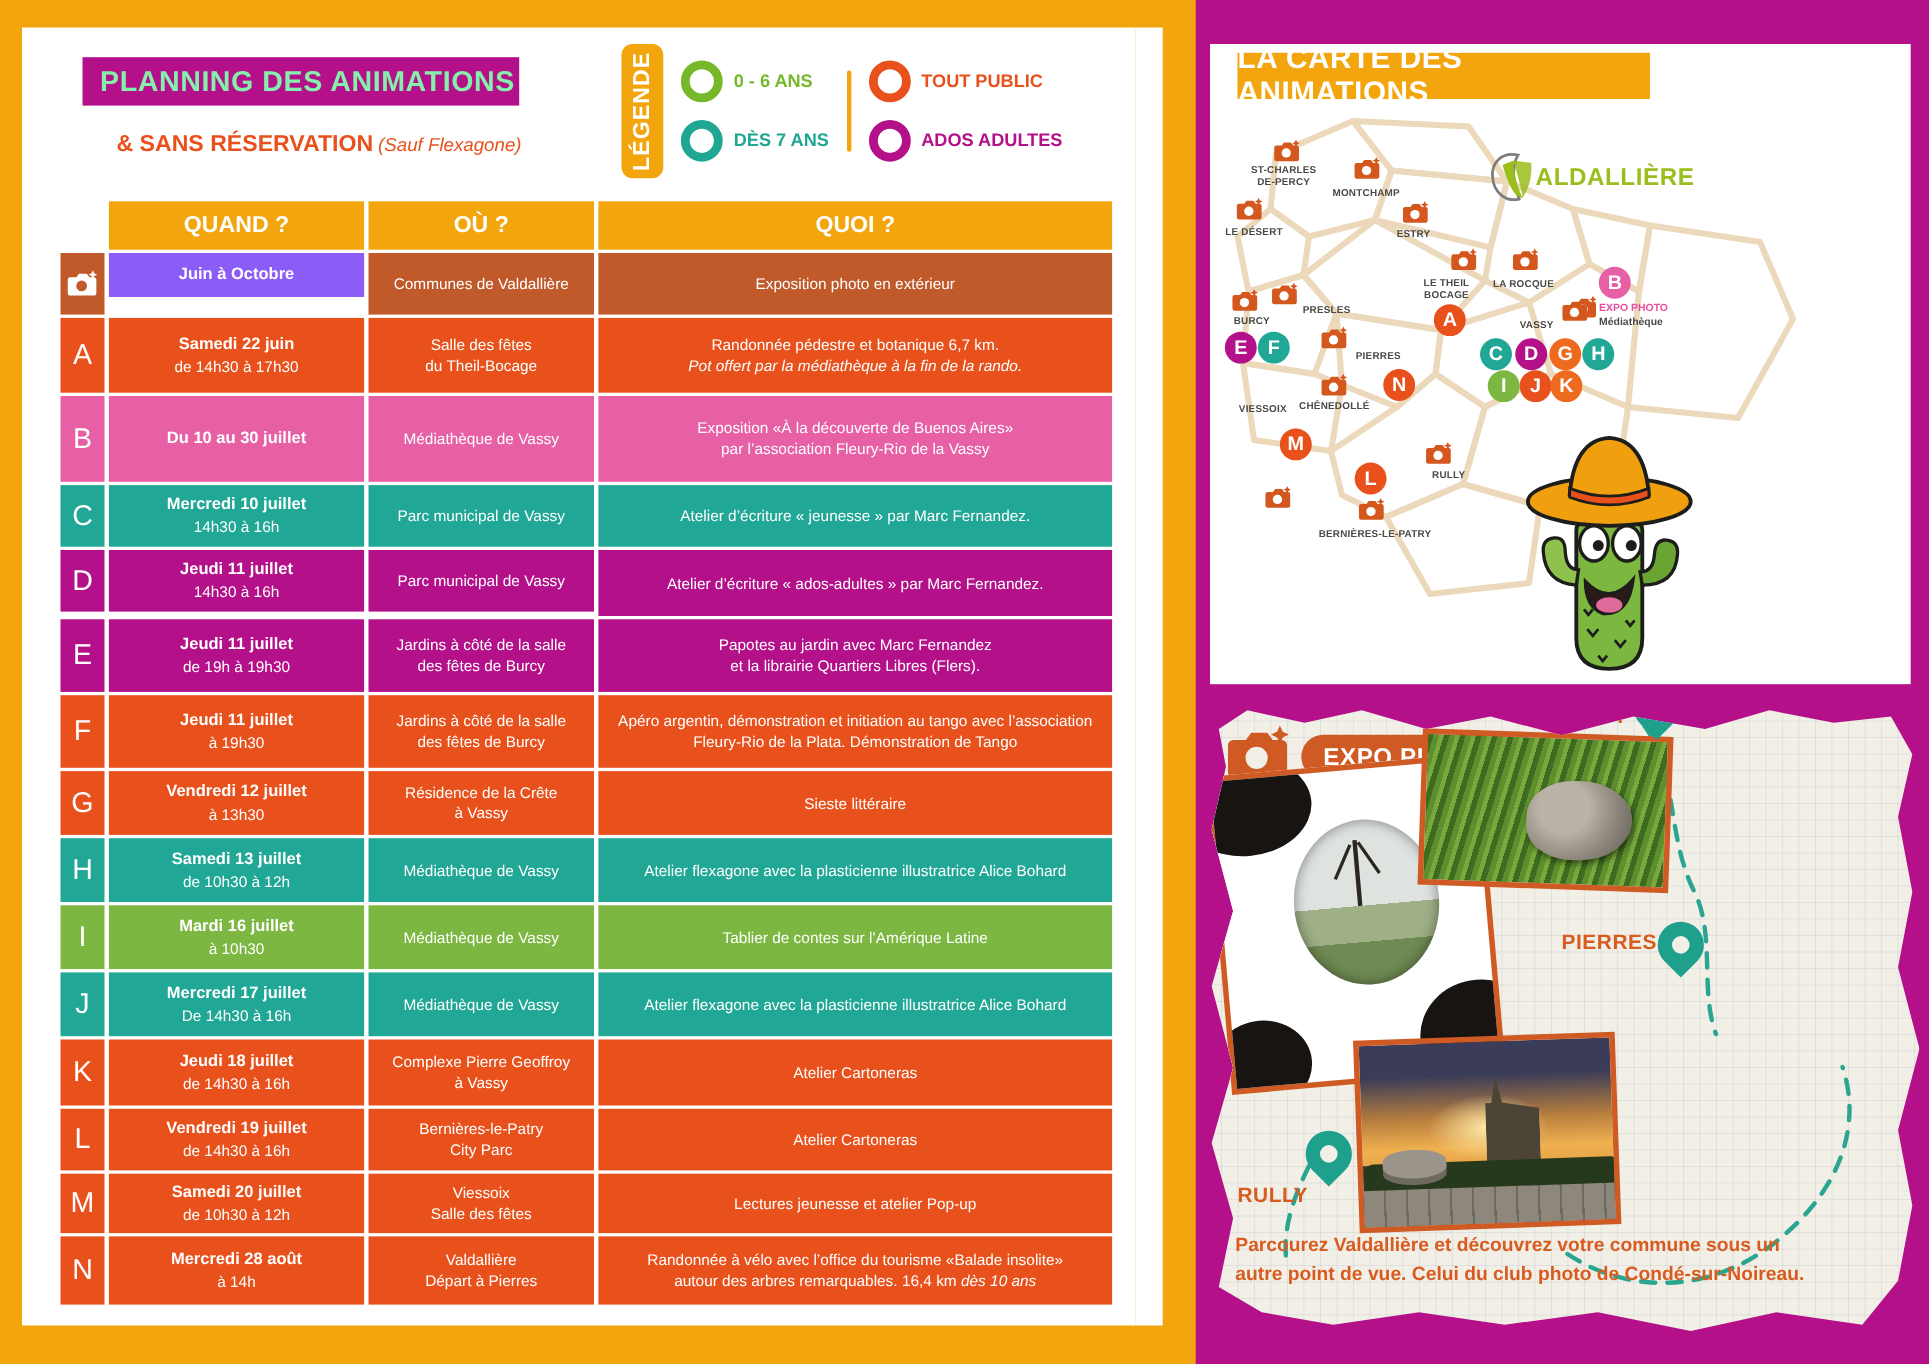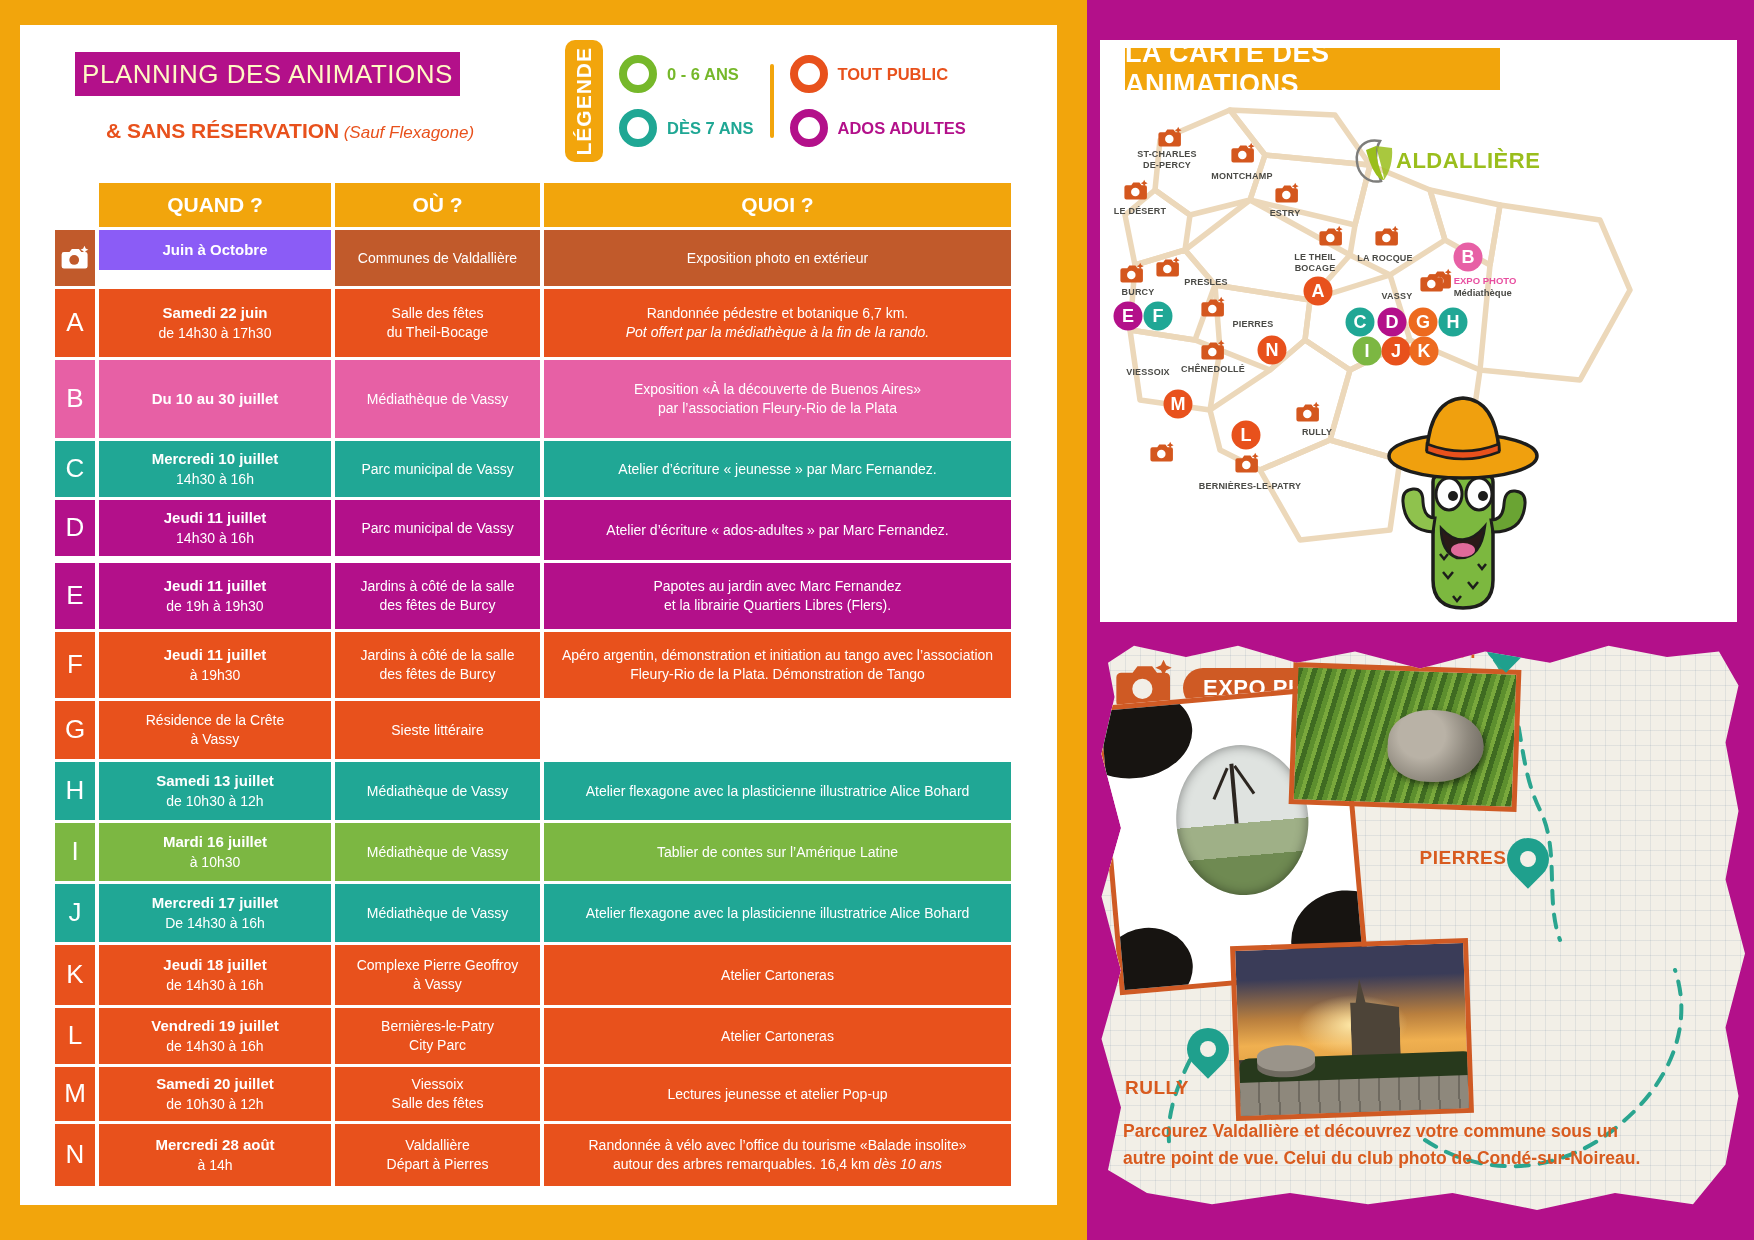--- a/index.html
+++ b/index.html
@@ -5,21 +5,21 @@
   html,body{margin:0;padding:0;}
   body{font-family:"Liberation Sans", sans-serif; background:#888;}
   .canvas{position:relative;width:1754px;height:1240px;background:#f2a50c;overflow:hidden;}
 
   
   .left-card{position:absolute;left:20px;top:25px;width:1012px;height:1180px;background:#fff;}
   .gutter{position:absolute;left:1032px;top:25px;width:25px;height:1180px;background:#fff;}
   .right-panel{position:absolute;left:1087px;top:0;width:667px;height:1240px;background:#b3108a;}
 
   .title-bar{position:absolute;left:55px;top:27px;width:385px;height:44px;background:#b3108a;
-    color:#fef9c3;font-weight:normal;font-size:26px;letter-spacing:.5px;display:flex;align-items:center;justify-content:center;}
+    color:#86efac;font-weight:bold;font-size:26px;letter-spacing:.5px;display:flex;align-items:center;justify-content:center;padding-left:12px;}
   .subtitle{position:absolute;left:70px;top:92px;width:400px;text-align:center;color:#e8511c;line-height:1.35;}
   .subtitle .s1{font-size:21px;font-weight:bold;display:block;}
   .subtitle .s2{font-size:21px;font-weight:bold;}
   .subtitle .note{font-size:17px;font-style:italic;font-weight:normal;}
 
   .legend{position:absolute;left:545px;top:15px;display:flex;align-items:center;gap:16px;}
   .legend-tab{width:38px;height:122px;background:#f2a50c;border-radius:10px;display:flex;align-items:center;justify-content:center;}
   .legend-tab span{writing-mode:vertical-rl;transform:rotate(180deg);color:#fff;font-weight:bold;font-size:21px;letter-spacing:1px;}
   .legend-col{display:flex;flex-direction:column;gap:16px;}
   .legend-item{display:flex;align-items:center;gap:10px;}
@@ -184,21 +184,21 @@
           <div class="t-row">
             <div class="cell letter" style="background:#e760a5;height:78px">B</div>
      <div class="cell" style="background:#e760a5;height:78px">
               <div><span class="b ">Du 10 au 30 juillet</span></div>
             </div>
      <div class="cell" style="background:#e760a5;height:78px">
               <div><span class=" ">Médiathèque de Vassy</span></div>
             </div>
      <div class="cell" style="background:#e760a5;height:78px">
               <div><span class=" ">Exposition «À la découverte de Buenos Aires»</span></div>
-              <div><span class=" ">par l’association Fleury-Rio de la Plata</span></div>
+              <div><span class=" ">par l’association Fleury-Rio de la Vassy</span></div>
             </div>
           </div>
           <div class="t-row">
             <div class="cell letter" style="background:#20a795;height:56px">C</div>
      <div class="cell" style="background:#20a795;height:56px">
               <div><span class="b ">Mercredi 10 juillet</span></div>
               <div><span class=" ">14h30 à 16h</span></div>
             </div>
      <div class="cell" style="background:#20a795;height:56px">
               <div><span class=" ">Parc municipal de Vassy</span></div>
@@ -245,20 +245,24 @@
               <div><span class=" ">Jardins à côté de la salle</span></div>
               <div><span class=" ">des fêtes de Burcy</span></div>
             </div>
      <div class="cell" style="background:#e8511c;height:66px">
               <div><span class=" ">Apéro argentin, démonstration et initiation au tango avec l’association</span></div>
               <div><span class=" ">Fleury-Rio de la Plata. Démonstration de Tango</span></div>
             </div>
           </div>
           <div class="t-row">
             <div class="cell letter" style="background:#e8511c;height:58px">G</div>
+     <div class="cell" style="background:#e8511c;height:58px">
+              <div><span class="b ">Vendredi 12 juillet</span></div>
+              <div><span class=" ">à 13h30</span></div>
+            </div>
      <div class="cell" style="background:#e8511c;height:58px">
               <div><span class=" ">Résidence de la Crête</span></div>
               <div><span class=" ">à Vassy</span></div>
             </div>
      <div class="cell" style="background:#e8511c;height:58px">
               <div><span class=" ">Sieste littéraire</span></div>
             </div>
           </div>
           <div class="t-row">
             <div class="cell letter" style="background:#20a795;height:58px">H</div>

